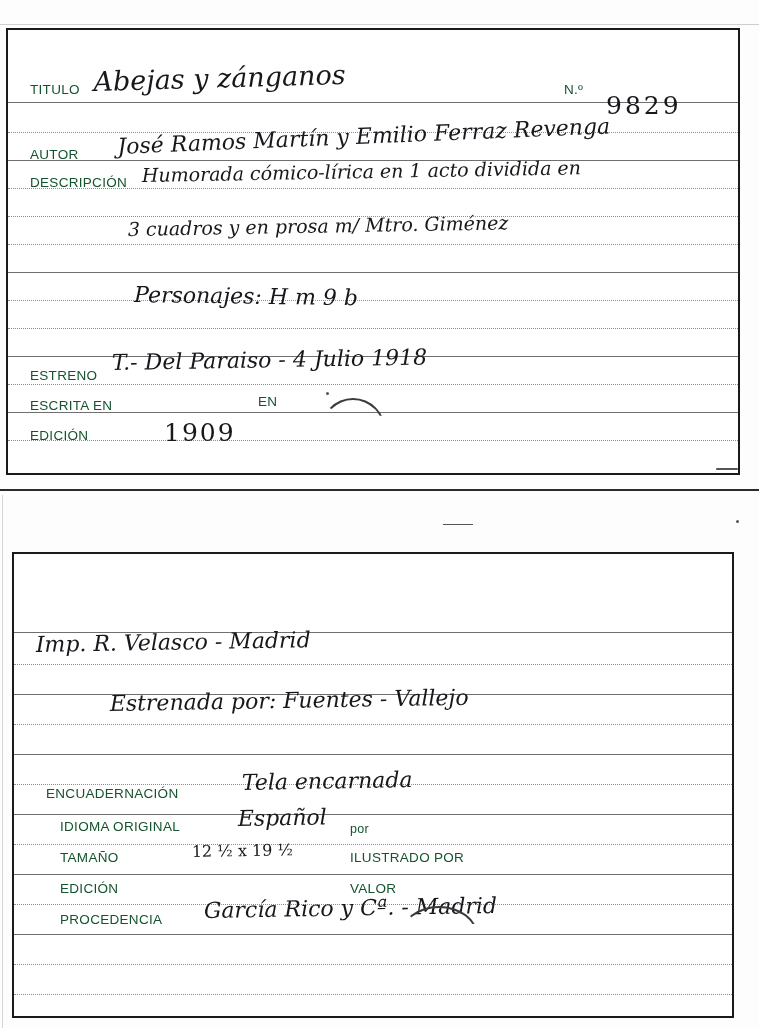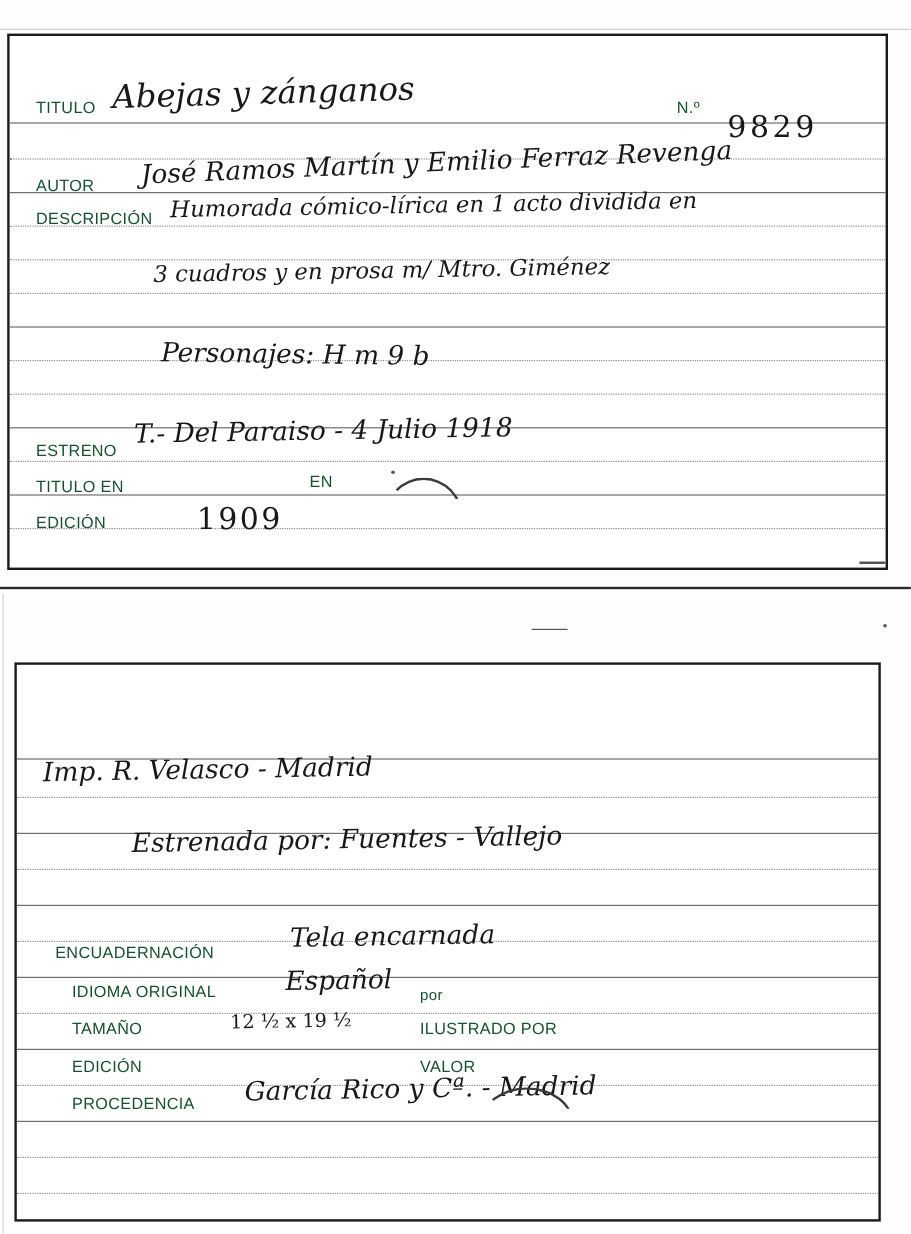--- a/index.html
+++ b/index.html
@@ -169,21 +169,21 @@
 
     <span class="plabel" style="left:22px; top:145px;">DESCRIPCIÓN</span>
     <span class="hand hw-sm tilt3" style="left:134px; top:134px;">Humorada cómico-lírica en 1 acto dividida en</span>
     <span class="hand hw-sm tilt3" style="left:120px; top:188px;">3 cuadros y en prosa  m/ Mtro. Giménez</span>
 
     <span class="hand hw-md tiltp" style="left:126px; top:252px;">Personajes: H m 9 b</span>
 
     <span class="plabel" style="left:22px; top:338px;">ESTRENO</span>
     <span class="hand hw-md tilt3" style="left:104px; top:320px;">T.- Del Paraiso - 4 Julio 1918</span>
 
-    <span class="plabel" style="left:22px; top:368px;">TITULO EN</span>
+    <span class="plabel" style="left:22px; top:368px;">ESCRITA EN</span>
     <span class="plabel" style="left:250px; top:364px;">EN</span>
     <div class="arc" style="left:312px; top:368px; width:62px; height:30px;"></div>
     <div class="speck" style="left:318px; top:362px; width:3px; height:3px;"></div>
 
     <span class="plabel" style="left:22px; top:398px;">EDICIÓN</span>
     <span class="num" style="left:156px; top:388px; letter-spacing:2px;">1909</span>
   </div>
 
   <div class="speck" style="left:716px; top:468px; width:22px; height:2px; border-radius:1px;"></div>
   <div class="speck" style="left:443px; top:524px; width:30px; height:1px; border-radius:0;"></div>

